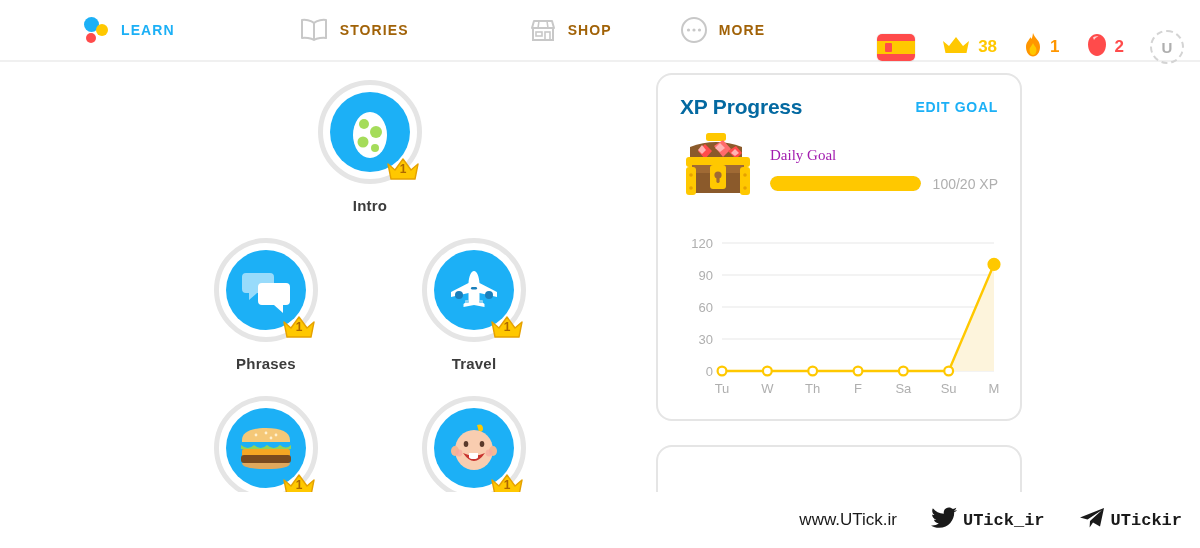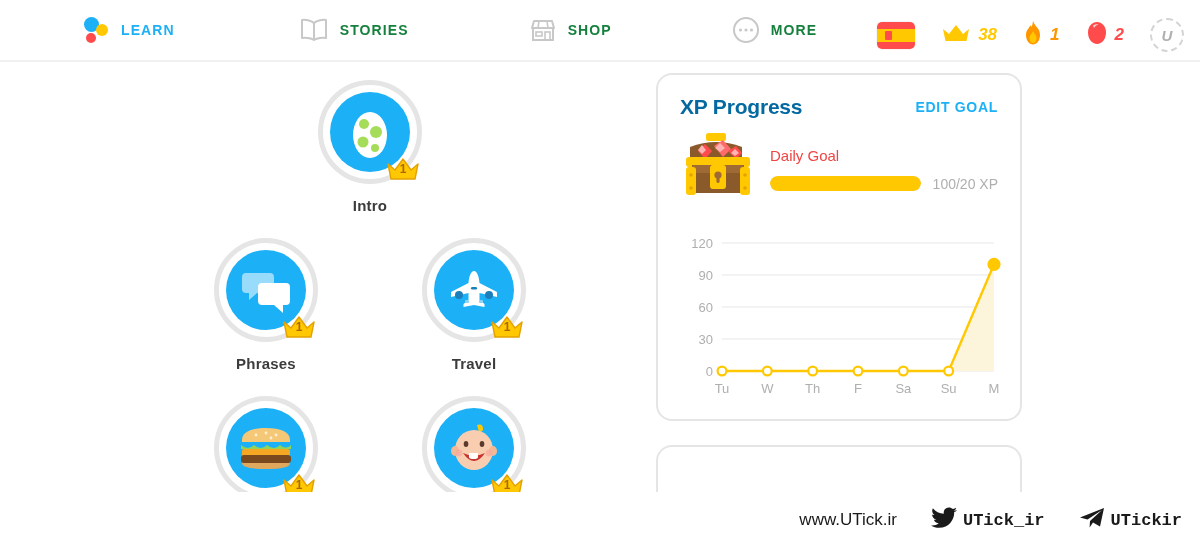--- a/index.html
+++ b/index.html
@@ -20,36 +20,36 @@
     display: flex; align-items: center;
   }
   .nav-left { display: flex; align-items: center; }
   .nav-item {
     display: flex; align-items: center; gap: 11px;
     cursor: pointer;
     padding: 4px 6px;
   }
   .nav-label {
     font-size: 14px; font-weight: bold;
-    letter-spacing: 1.1px; color: #15803d;
+    letter-spacing: 1.1px; color: #a16207;
   }
   .nav-item.active .nav-label { color: #1cb0f6; }
 
   .duo-logo { position: relative; width: 26px; height: 28px; }
   .duo-logo .dot { position: absolute; border-radius: 50%; }
   .d-blue   { width: 15px; height: 15px; background: #1cb0f6; left: 0;  top: 1px; }
   .d-yellow { width: 12px; height: 12px; background: #ffc800; left: 12px; top: 8px; }
   .d-red    { width: 10px; height: 10px; background: #ff4b4b; left: 2px;  top: 17px; }
 
   .icon-outline { display:block; }
 
   
   .nav-right {
-    position: absolute; right: 16px; top: 4px; height: 62px;
-    display: flex; align-items: center; gap: 0px; font-style: italic;
+    position: absolute; right: 16px; top: 16px; height: 62px;
+    display: flex; align-items: center; gap: 0px;
   }
   .stat { display: flex; align-items: center; gap: 7px; margin-left: 26px; cursor: pointer; }
   .stat-num { font-size: 17px; font-weight: bold; }
   .crown-num { color: #ffc800; }
   .fire-num  { color: #ff9600; }
   .gem-num   { color: #ff4b4b; }
 
   .flag {
     width: 38px; height: 27px; border-radius: 5px;
     overflow: hidden; position: relative; cursor:pointer;
@@ -118,21 +118,21 @@
   .card + .card { margin-top: 24px; }
   .card-head { display:flex; align-items:center; justify-content:space-between; }
   .card-title { font-size: 21px; font-weight: bold; color:#0369a1; letter-spacing:-.2px; }
   .edit-goal {
     font-size: 14px; font-weight: bold; letter-spacing: .7px;
     color: #1cb0f6; cursor:pointer;
   }
 
   .goal-row { display:flex; align-items:center; margin-top: 12px; gap: 14px; }
   .goal-texts { flex: 1; }
-  .goal-label { font-size: 15px; color:#ef4444; margin-bottom: 12px; }
+  .goal-label { font-size: 15px; color:#a21caf; margin-bottom: 12px; font-family: Liberation Serif, serif; }
   .goal-bar-row { display:flex; align-items:center; gap: 12px; }
   .bar-track {
     flex:1; height: 15px; border-radius: 8px; background:#e5e5e5; overflow:hidden;
   }
   .bar-fill { height: 100%; border-radius: 8px; background:#ffc800; }
   .goal-count { font-size: 14px; color:#afafaf; white-space:nowrap; }
 
   .chart-wrap { position: relative; margin-top: 22px; height: 170px; }
   .chart-wrap svg { display:block; }
 
@@ -166,21 +166,21 @@
       <div class="nav-item" style="margin-right:108px;">
         <span>
           <svg class="icon-outline" width="30" height="26" viewBox="0 0 30 26">
             <path d="M15 6 C12 3 6 2.5 3 3 L3 21 C6 20.5 12 21 15 23 C18 21 24 20.5 27 21 L27 3 C24 2.5 18 3 15 6 Z" fill="none" stroke="#c8c8c8" stroke-width="2" stroke-linejoin="round"></path>
             <line x1="15" y1="6" x2="15" y2="23" stroke="#c8c8c8" stroke-width="2"></line>
           </svg>
         </span>
         <span class="nav-label">STORIES</span>
       </div>
 
-      <div class="nav-item" style="margin-right:108px;">
+      <div class="nav-item" style="margin-right:56px;">
         <span>
           <svg class="icon-outline" width="28" height="26" viewBox="0 0 28 26">
             <rect x="4" y="11" width="20" height="12" fill="none" stroke="#c8c8c8" stroke-width="2"></rect>
             <path d="M3 11 L5 4 L23 4 L25 11 Z" fill="none" stroke="#c8c8c8" stroke-width="2" stroke-linejoin="round"></path>
             <line x1="10" y1="4" x2="9" y2="11" stroke="#c8c8c8" stroke-width="1.6"></line>
             <line x1="18" y1="4" x2="19" y2="11" stroke="#c8c8c8" stroke-width="1.6"></line>
             <rect x="7" y="15" width="6" height="4" fill="none" stroke="#c8c8c8" stroke-width="1.6"></rect>
             <rect x="16" y="15" width="5" height="8" fill="none" stroke="#c8c8c8" stroke-width="1.6"></rect>
           </svg>
         </span>

